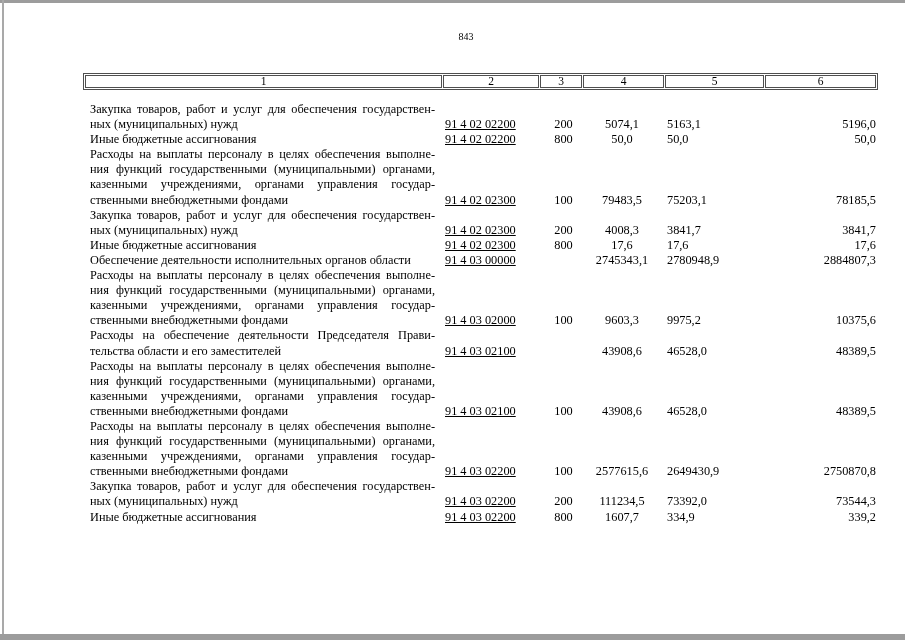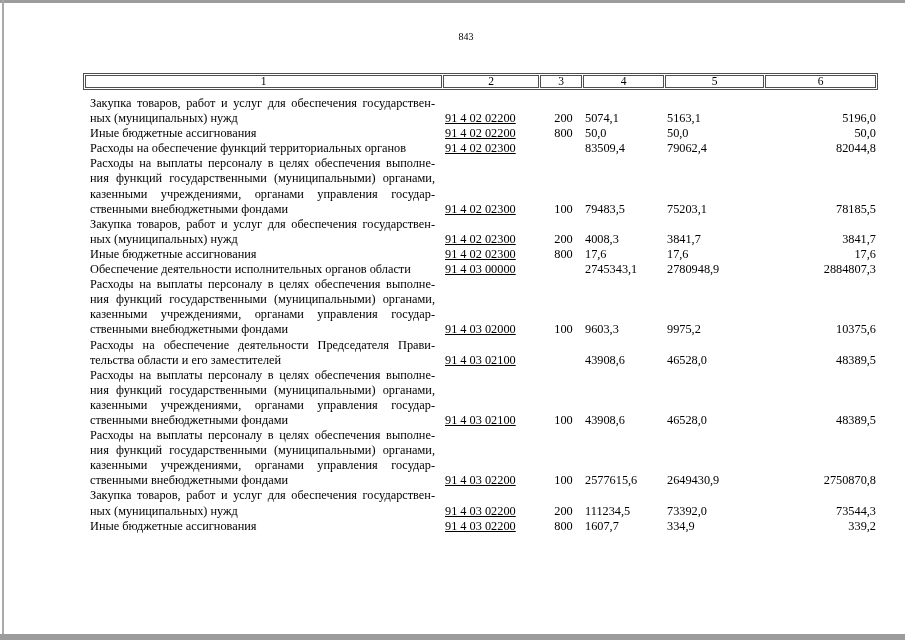--- a/index.html
+++ b/index.html
@@ -35,33 +35,33 @@
     border: 1px solid #4f4f4f; box-sizing: border-box;
     height: 13px; line-height: 11px;
     text-align: center; font-size: 11.5px;
     flex: 0 0 auto;
   }
   .th1 { width: 357px; } .th2 { width: 96px; } .th3 { width: 42px; }
   .th4 { width: 81px; }  .th5 { width: 99px; } .th6 { width: 111px; }
 
   .tbody {
     display: table; table-layout: fixed;
-    width: 795px; margin-top: 6px;
+    width: 795px; margin-top: 12px;
   }
   .trow { display: table-row; }
   .cell {
     display: table-cell; vertical-align: bottom;
     font-size: 12.3px; line-height: 15.1px;
     box-sizing: border-box;
     white-space: nowrap;
   }
   .c1 { width: 362px; padding-left: 7px; padding-right: 10px; white-space: normal; }
   .c2 { width: 97px;  text-align: left; text-decoration: underline; }
   .c3 { width: 43px;  text-align: center; }
-  .c4 { width: 82px;  text-align: left; padding-right: 8px; font-family: Liberation Serif, serif; }
+  .c4 { width: 82px;  text-align: center; padding-right: 8px; font-family: Liberation Serif, serif; }
   .c5 { width: 100px; text-align: left; padding-right: 2px; }
   .c6 { width: 111px; text-align: right; padding-right: 2px; }
 
   .nline { text-align: left; }
   .nline.just { text-align: justify; text-align-last: justify; }
 </style>
 </head>
 <body>
 
 <div class="page">
@@ -97,30 +97,20 @@
     <div class="cell c1">
             <div class="nline">Иные бюджетные ассигнования</div>
           </div>
     <div class="cell c2">91 4 02 02200</div>
     <div class="cell c3">800</div>
     <div class="cell c4">50,0</div>
     <div class="cell c5">50,0</div>
     <div class="cell c6">50,0</div>
   </div>
 
-  <div class="trow">
-    <div class="cell c1">
-            <div class="nline">Расходы на обеспечение функций территориальных органов</div>
-          </div>
-    <div class="cell c2">91 4 02 02300</div>
-    <div class="cell c3"></div>
-    <div class="cell c4">83509,4</div>
-    <div class="cell c5">79062,4</div>
-    <div class="cell c6">82044,8</div>
-  </div>
 
   <div class="trow">
     <div class="cell c1">
             <div class="nline just">Расходы на выплаты персоналу в целях обеспечения выполне-</div>
             <div class="nline just">ния функций государственными (муниципальными) органами,</div>
             <div class="nline just">казенными учреждениями, органами управления государ-</div>
             <div class="nline">ственными внебюджетными фондами</div>
           </div>
     <div class="cell c2">91 4 02 02300</div>
     <div class="cell c3">100</div>

